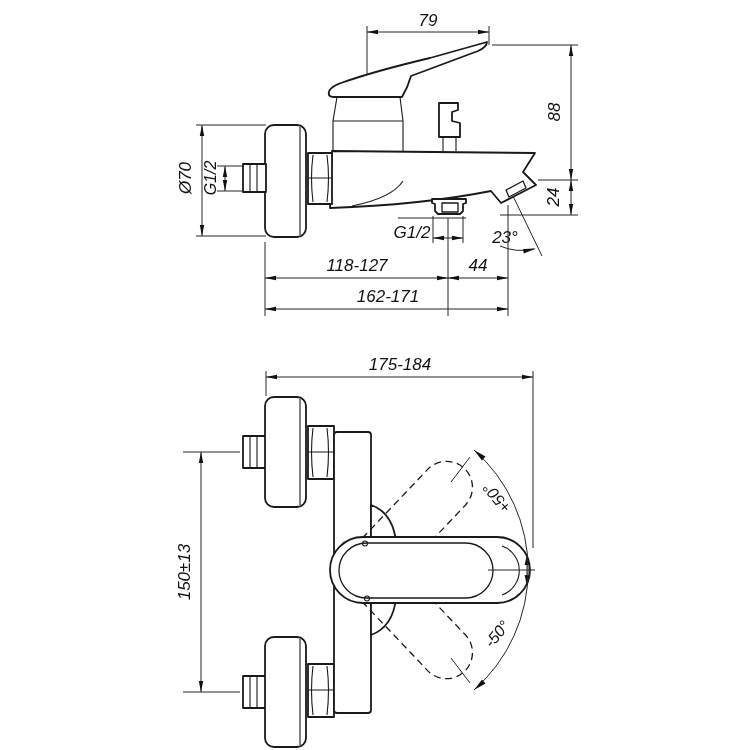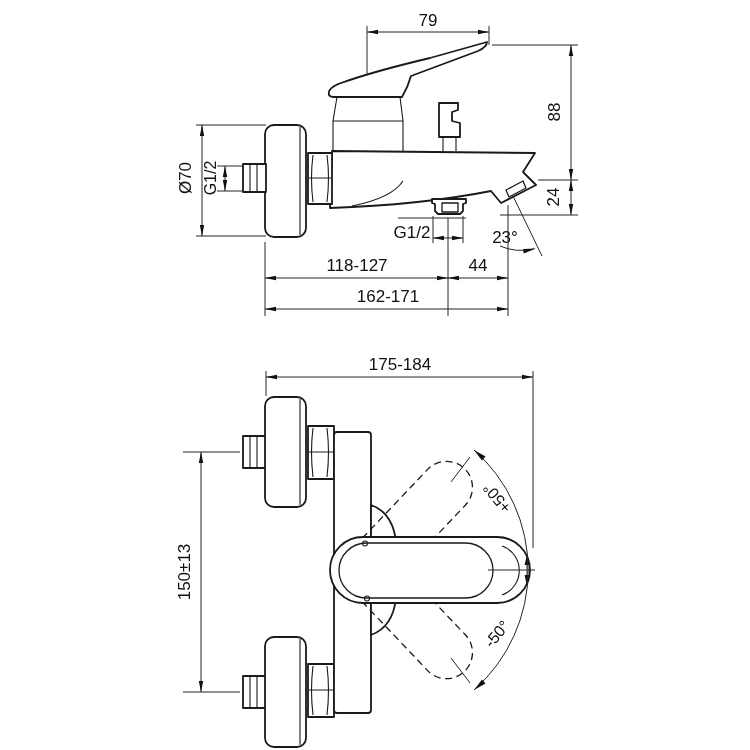--- a/index.html
+++ b/index.html
@@ -1,16 +1,16 @@
 <!DOCTYPE html>
 <html><head>
 <meta charset="utf-8">
 <style>
   html,body{margin:0;padding:0;background:#ffffff;}
-  .stage{width:750px;height:750px;background:#fff;position:relative;font-family:"Liberation Sans",sans-serif;}
+  .stage{width:750px;height:750px;background:#fff;position:relative;font-family:"Liberation Sans",sans-serif;font-style:italic;}
   svg{display:block;}
   .outline{fill:#ffffff;stroke:#1a1a1a;stroke-width:1.8;stroke-linejoin:round;}
   .detail{fill:none;stroke:#1a1a1a;stroke-width:1.3;stroke-linejoin:round;}
   .thin{fill:none;stroke:#1a1a1a;stroke-width:1.1;}
   .dimline{fill:none;stroke:#262626;stroke-width:1;}
   .arrow{fill:#111111;stroke:none;}
   .dashed{fill:none;stroke:#1a1a1a;stroke-width:1.3;stroke-dasharray:7 4.5;}
   .dimtext{font-family:"Liberation Sans",sans-serif;font-size:17px;fill:#111;}
   .dimtext.small{font-size:16px;}
 </style>

